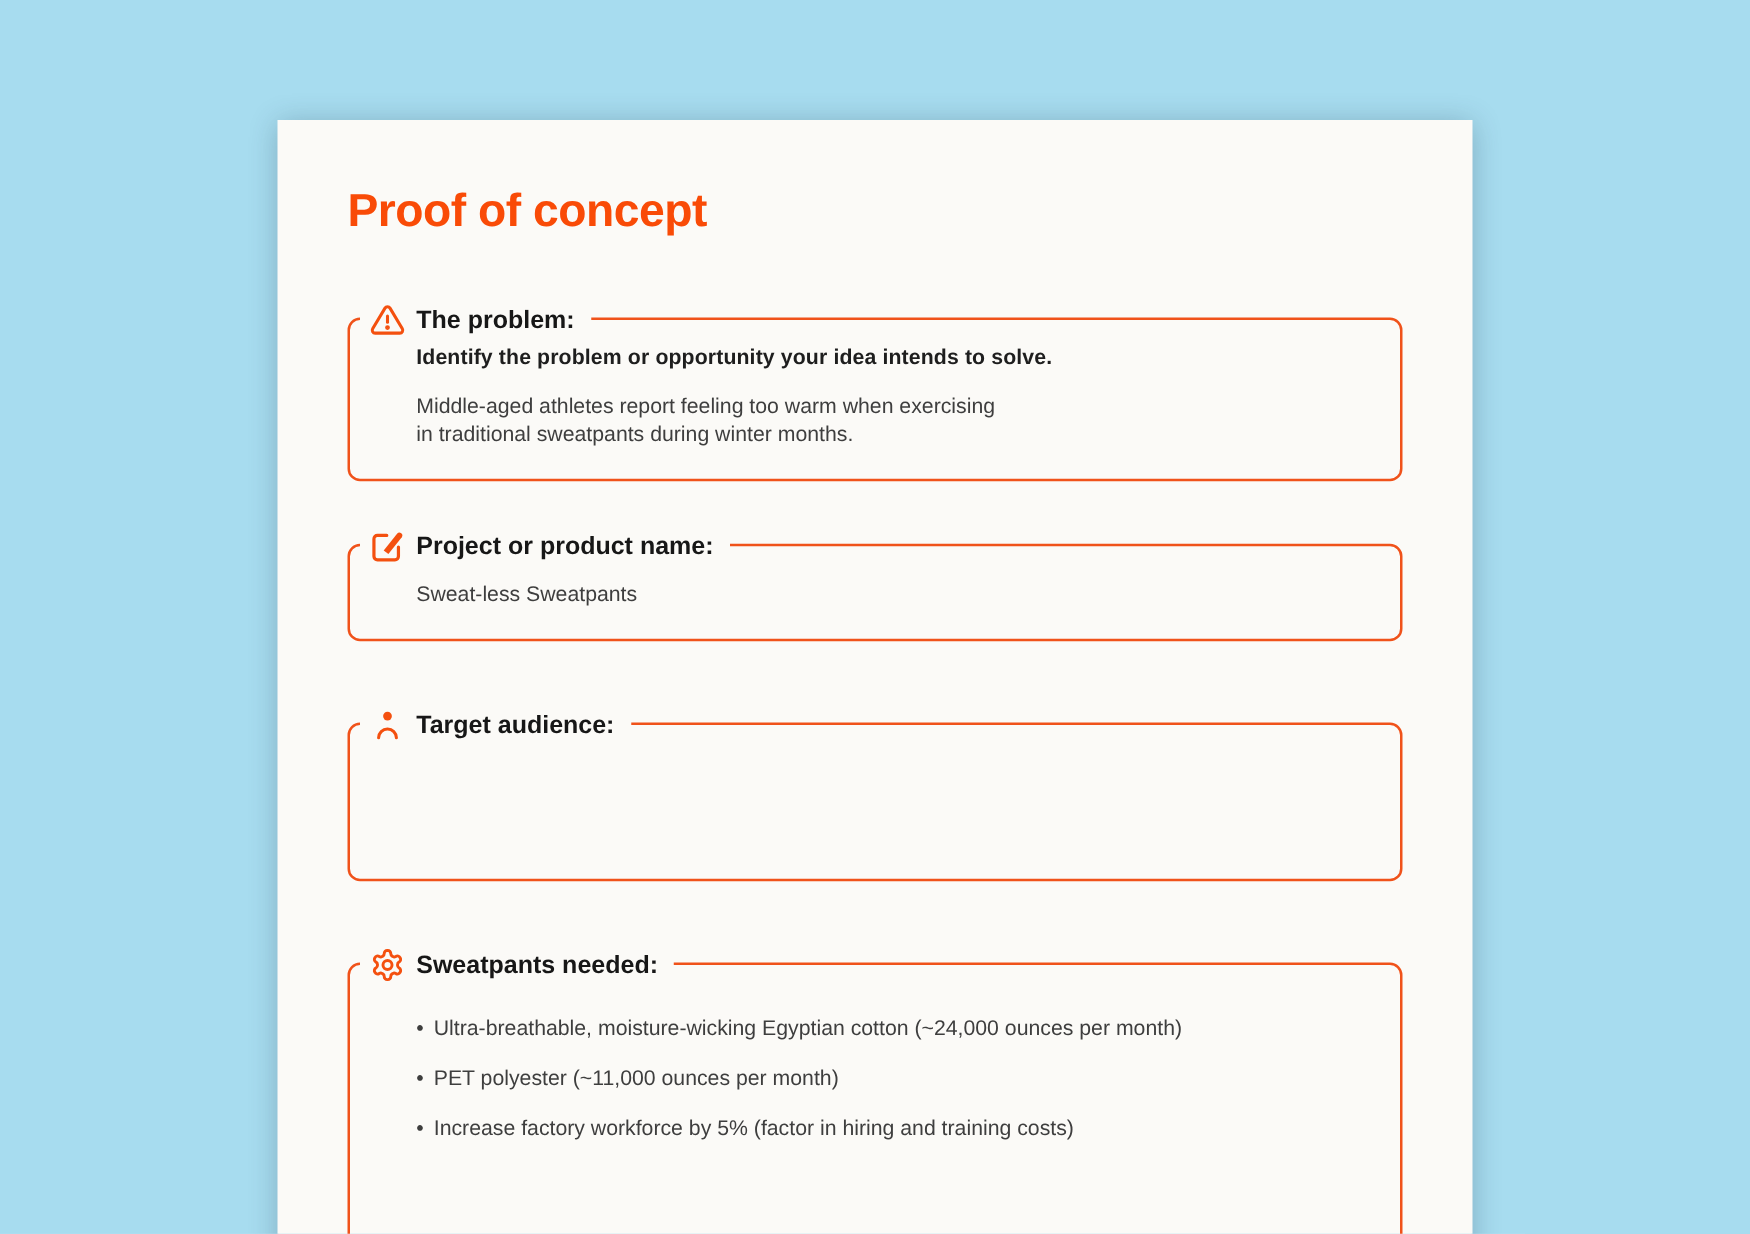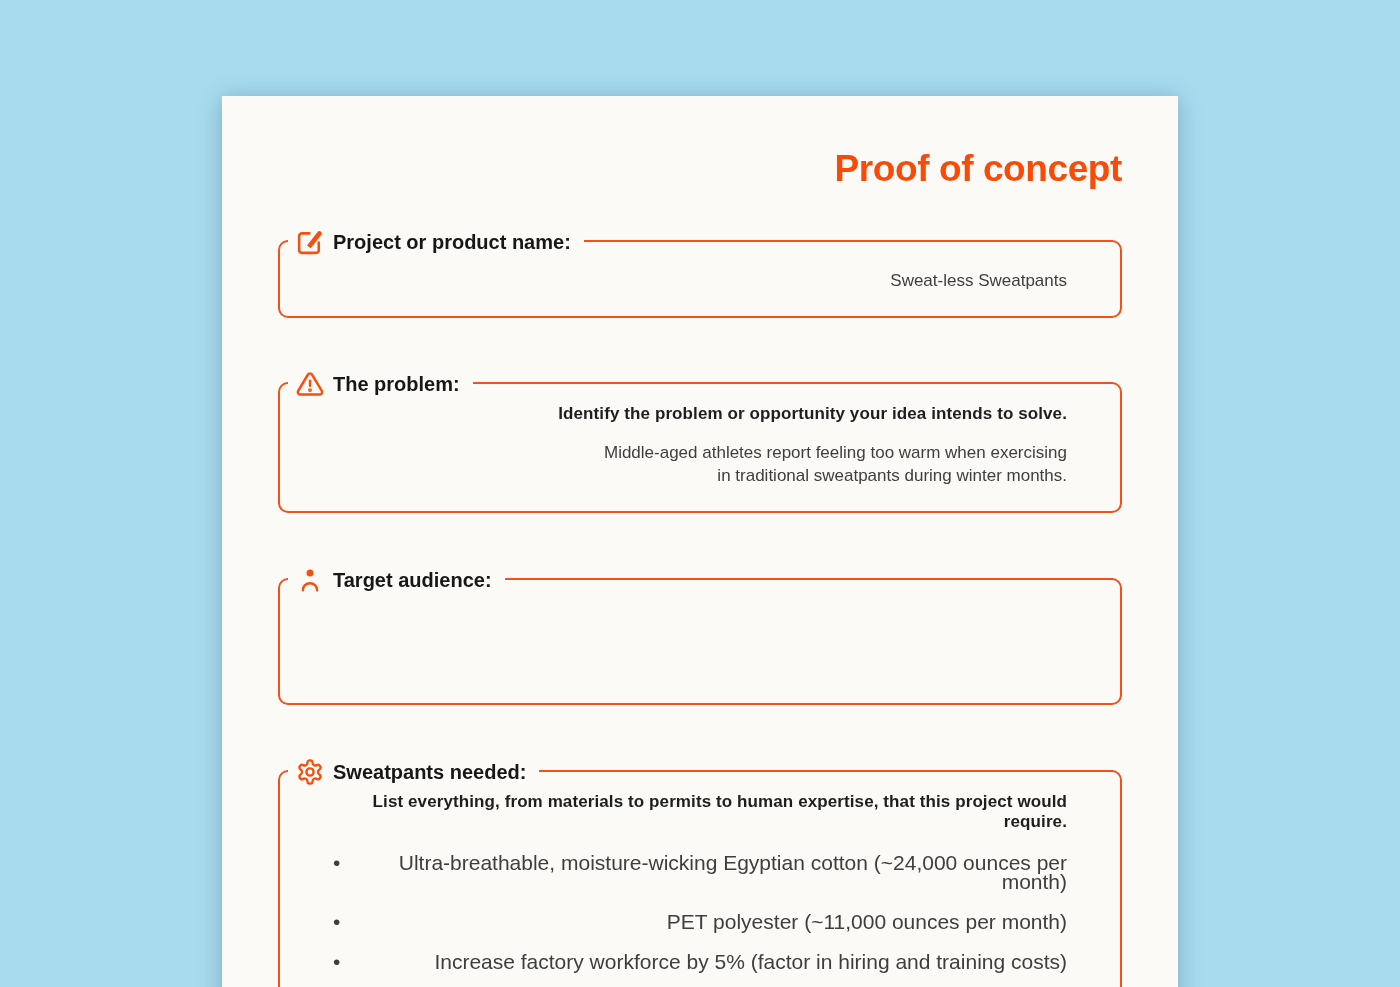--- a/index.html
+++ b/index.html
@@ -2,21 +2,21 @@
 <html><head>
 <meta charset="utf-8">
 <style>
   * { box-sizing: border-box; margin: 0; padding: 0; }
   html, body {
     width: 1400px; height: 987px;
     overflow: hidden;
     font-family: "Liberation Sans", "DejaVu Sans", sans-serif;
     background: #A7DCEF;
   }
-  .stage { position: relative; width: 1400px; height: 987px; text-align: right; }
+  .stage { position: relative; width: 1400px; height: 987px; }
 
   .paper {
     position: absolute;
     left: 222px; top: 96px;
     width: 956px; height: 1050px;
     background: #FBFAF7;
     box-shadow: 0 2px 22px rgba(30, 60, 80, 0.30);
     padding: 46px 56px 0 56px;
   }
 
@@ -70,68 +70,68 @@
     color: #3E3E3E;
     line-height: 23px;
   }
   .value { font-size: 17px; color: #3E3E3E; line-height: 23px; margin-top: 3px; }
 
   ul.bullets { list-style: none; margin-top: 2px; }
   ul.bullets li {
     position: relative;
     margin-top: 21px;
     padding-left: 14px;
-    font-size: 21px;
+    font-size: 17px;
     color: #3E3E3E;
     line-height: 19px;
   }
   ul.bullets li::before {
     content: "\2022";
     position: absolute;
     left: 0; top: 0;
     color: #3E3E3E;
   }
 </style>
 </head>
 <body>
 
 <div class="stage">
   <div class="paper">
 
     <h1 class="page-title">Proof of concept</h1>
 
-    <div class="box first">
-      <div class="legend">
-        <span class="icon">
-          <svg viewBox="0 0 24 24" fill="none" stroke="#F4500F" stroke-width="2.2" stroke-linecap="round" stroke-linejoin="round">
-            <path d="M11.5 4.6H5.1a2.4 2.4 0 0 0-2.4 2.4v11.9a2.4 2.4 0 0 0 2.4 2.4h12a2.4 2.4 0 0 0 2.4-2.4v-6.4"></path>
-            <path d="M9.4 14.9 L18.7 3.3 a2 2 0 0 1 3.1 2.5 L12.6 17.3 Z" fill="#F4500F" stroke="none"></path>
-          </svg>
-        </span>
-        <span class="label">Project or product name:</span>
-      </div>
-      <div class="value">Sweat-less Sweatpants</div>
-    </div>
-
     <div class="box problem">
       <div class="legend">
         <span class="icon">
           <svg viewBox="0 0 24 24" fill="none" stroke="#F4500F" stroke-width="2.1" stroke-linecap="round" stroke-linejoin="round">
             <path d="M10.29 3.86 1.82 18a2 2 0 0 0 1.71 3h16.94a2 2 0 0 0 1.71-3L13.71 3.86a2 2 0 0 0-3.42 0z"></path>
             <line x1="12" y1="9.2" x2="12" y2="13.6"></line>
             <circle cx="12" cy="17.2" r="0.6" fill="#F4500F" stroke="#F4500F"></circle>
           </svg>
         </span>
         <span class="label">The problem:</span>
       </div>
       <div class="instruction">Identify the problem or opportunity your idea intends to solve.</div>
       <div>
         <div class="body-line">Middle-aged athletes report feeling too warm when exercising</div>
         <div class="body-line">in traditional sweatpants during winter months.</div>
       </div>
+    </div>
+
+    <div class="box first">
+      <div class="legend">
+        <span class="icon">
+          <svg viewBox="0 0 24 24" fill="none" stroke="#F4500F" stroke-width="2.2" stroke-linecap="round" stroke-linejoin="round">
+            <path d="M11.5 4.6H5.1a2.4 2.4 0 0 0-2.4 2.4v11.9a2.4 2.4 0 0 0 2.4 2.4h12a2.4 2.4 0 0 0 2.4-2.4v-6.4"></path>
+            <path d="M9.4 14.9 L18.7 3.3 a2 2 0 0 1 3.1 2.5 L12.6 17.3 Z" fill="#F4500F" stroke="none"></path>
+          </svg>
+        </span>
+        <span class="label">Project or product name:</span>
+      </div>
+      <div class="value">Sweat-less Sweatpants</div>
     </div>
 
     <div class="box audience">
       <div class="legend">
         <span class="icon">
           <svg viewBox="0 0 24 24" fill="none" stroke="#F4500F" stroke-width="2.1" stroke-linecap="round" stroke-linejoin="round">
             <circle cx="12" cy="5.9" r="3.0" fill="#F4500F" stroke="none"></circle>
             <path d="M5.9 20.8 a6.1 6.1 0 0 1 12.2 0"></path>
           </svg>
         </span>
@@ -142,21 +142,20 @@
     <div class="box resources">
       <div class="legend">
         <span class="icon">
           <svg viewBox="0 0 24 24" fill="none" stroke="#F4500F" stroke-width="2" stroke-linecap="round" stroke-linejoin="round">
             <path d="M12.22 2h-.44a2 2 0 0 0-2 2v.18a2 2 0 0 1-1 1.73l-.43.25a2 2 0 0 1-2 0l-.15-.08a2 2 0 0 0-2.73.73l-.22.38a2 2 0 0 0 .73 2.73l.15.1a2 2 0 0 1 1 1.72v.51a2 2 0 0 1-1 1.74l-.15.09a2 2 0 0 0-.73 2.73l.22.38a2 2 0 0 0 2.73.73l.15-.08a2 2 0 0 1 2 0l.43.25a2 2 0 0 1 1 1.73V20a2 2 0 0 0 2 2h.44a2 2 0 0 0 2-2v-.18a2 2 0 0 1 1-1.73l.43-.25a2 2 0 0 1 2 0l.15.08a2 2 0 0 0 2.73-.73l.22-.39a2 2 0 0 0-.73-2.73l-.15-.08a2 2 0 0 1-1-1.74v-.5a2 2 0 0 1 1-1.74l.15-.09a2 2 0 0 0 .73-2.73l-.22-.38a2 2 0 0 0-2.73-.73l-.15.08a2 2 0 0 1-2 0l-.43-.25a2 2 0 0 1-1-1.73V4a2 2 0 0 0-2-2z"></path>
             <circle cx="12" cy="12" r="3.1"></circle>
           </svg>
         </span>
         <span class="label">Sweatpants needed:</span>
       </div>
-      <div class="instruction">List everything, from materials to permits to human expertise, that this project would require.</div>
       <ul class="bullets">
         <li>Ultra-breathable, moisture-wicking Egyptian cotton (~24,000 ounces per month)</li>
         <li>PET polyester (~11,000 ounces per month)</li>
         <li>Increase factory workforce by 5% (factor in hiring and training costs)</li>
       </ul>
     </div>
 
   </div>
 </div>
 

